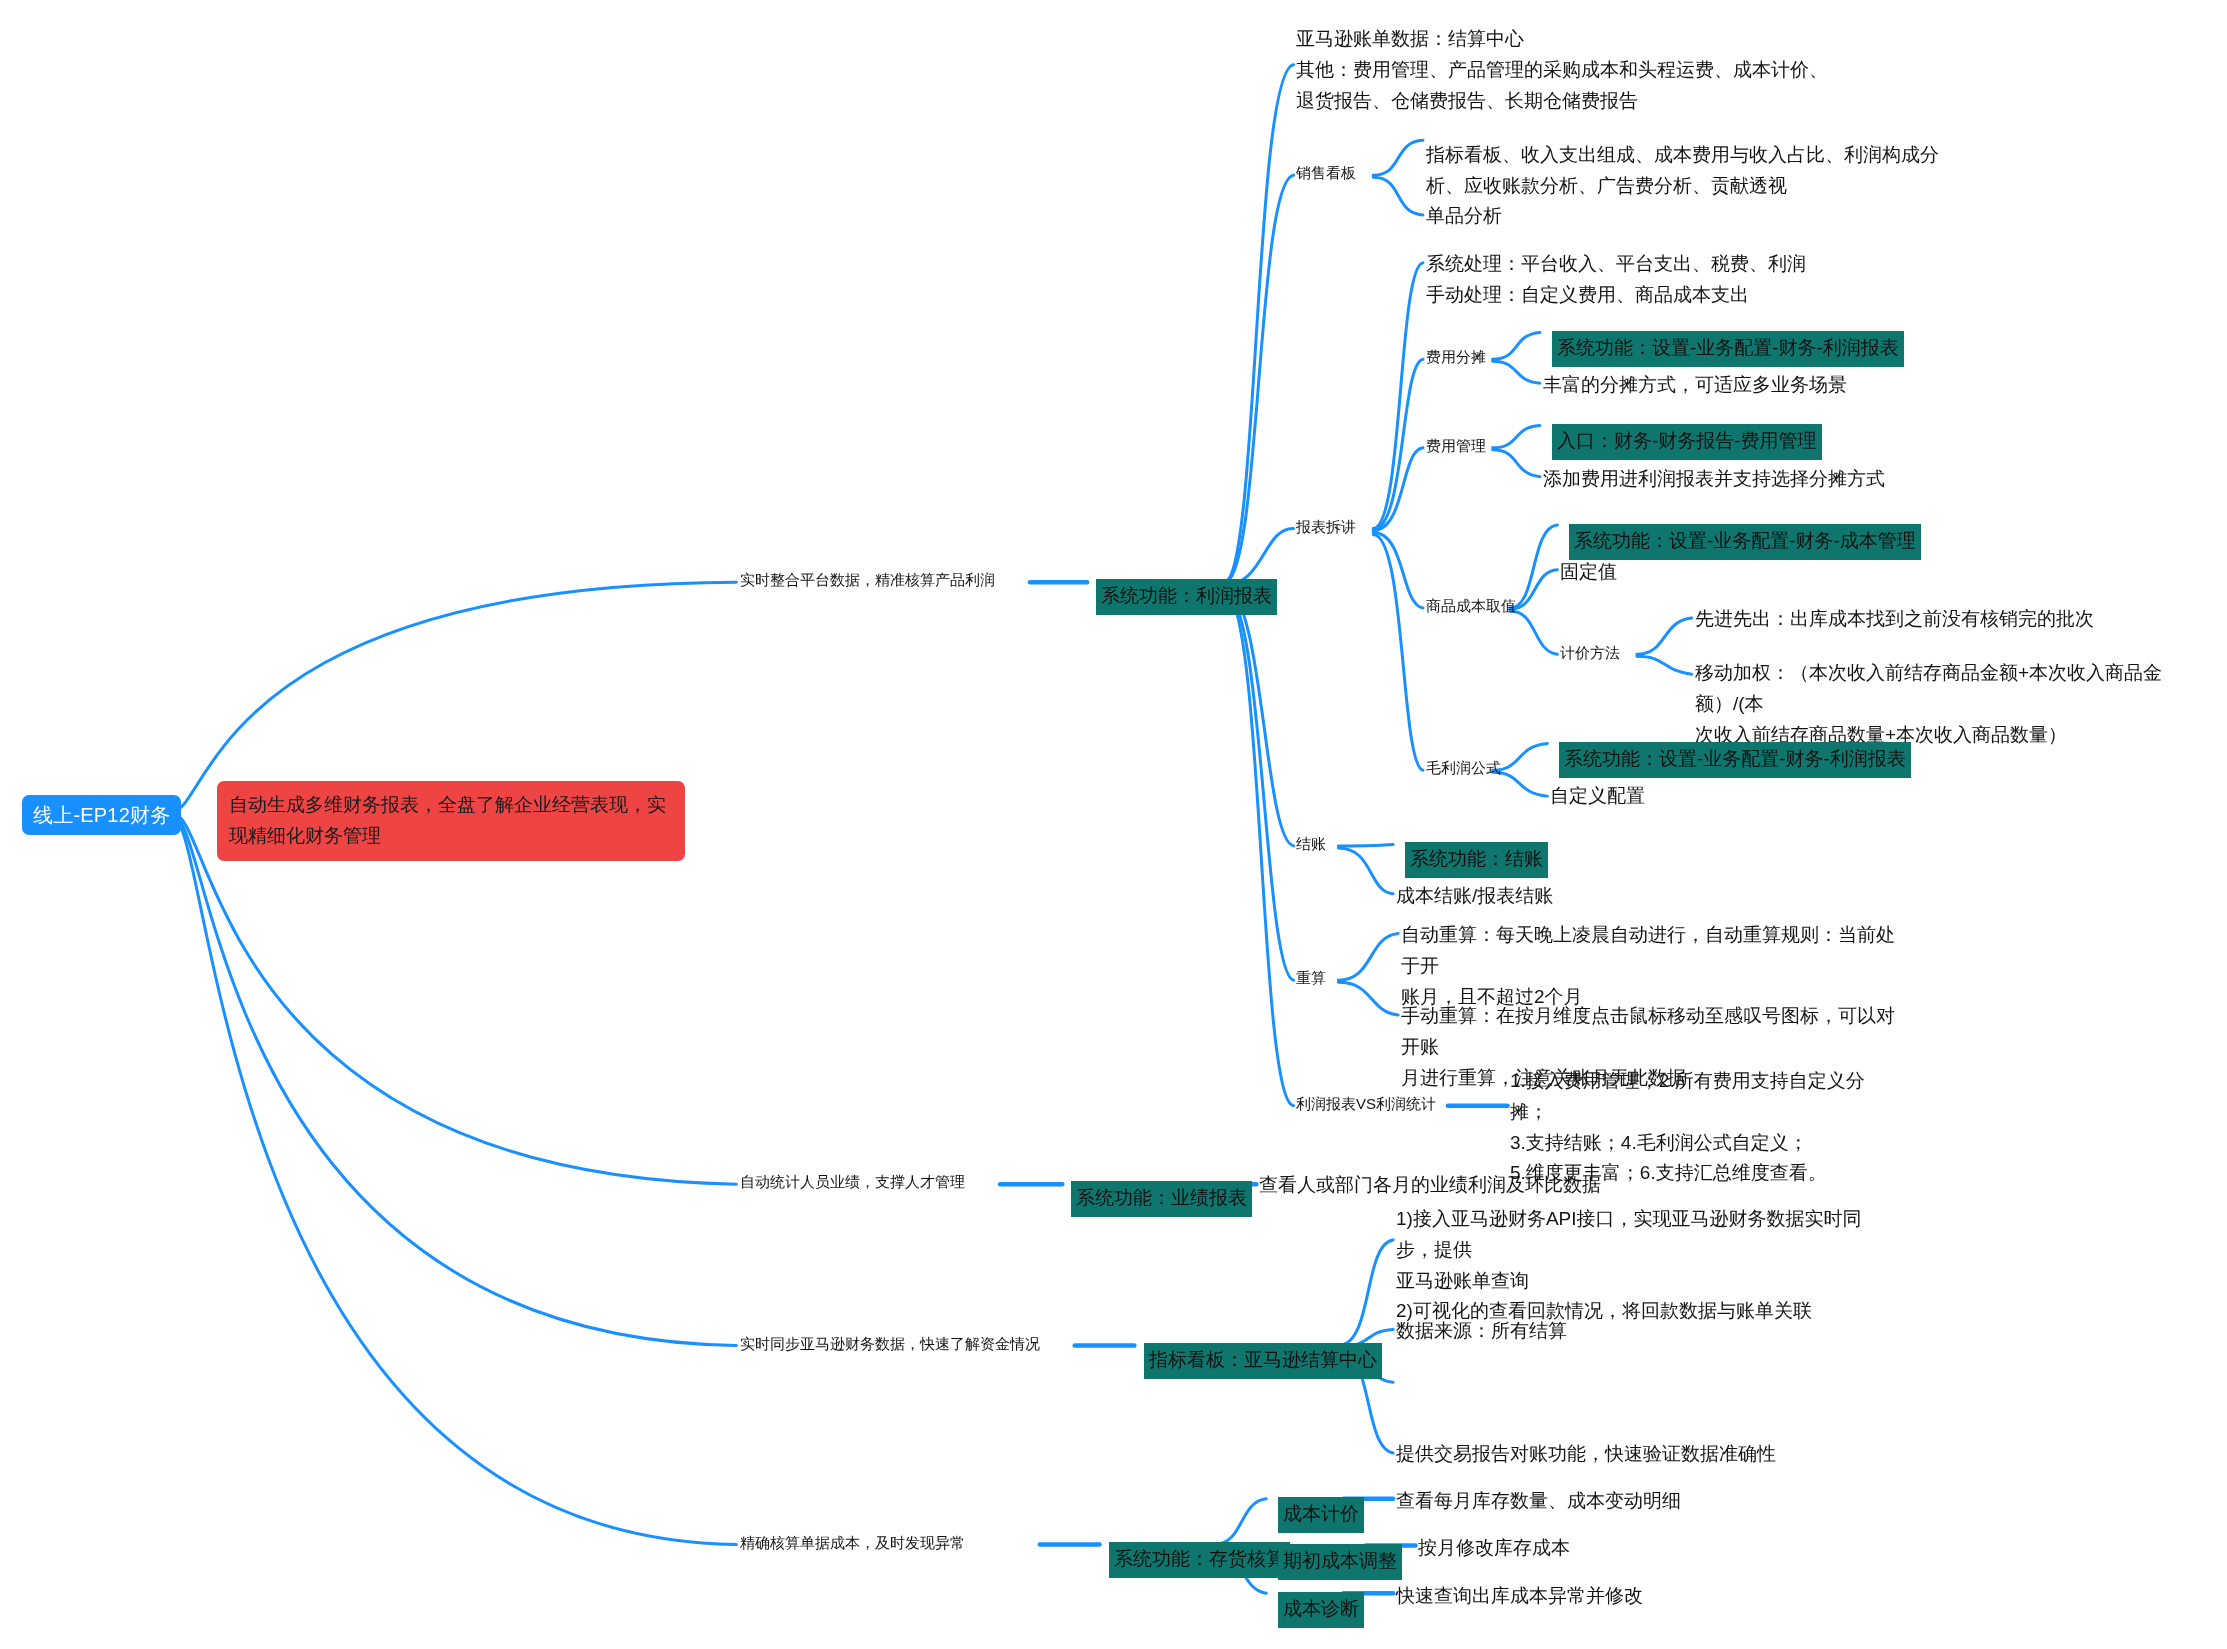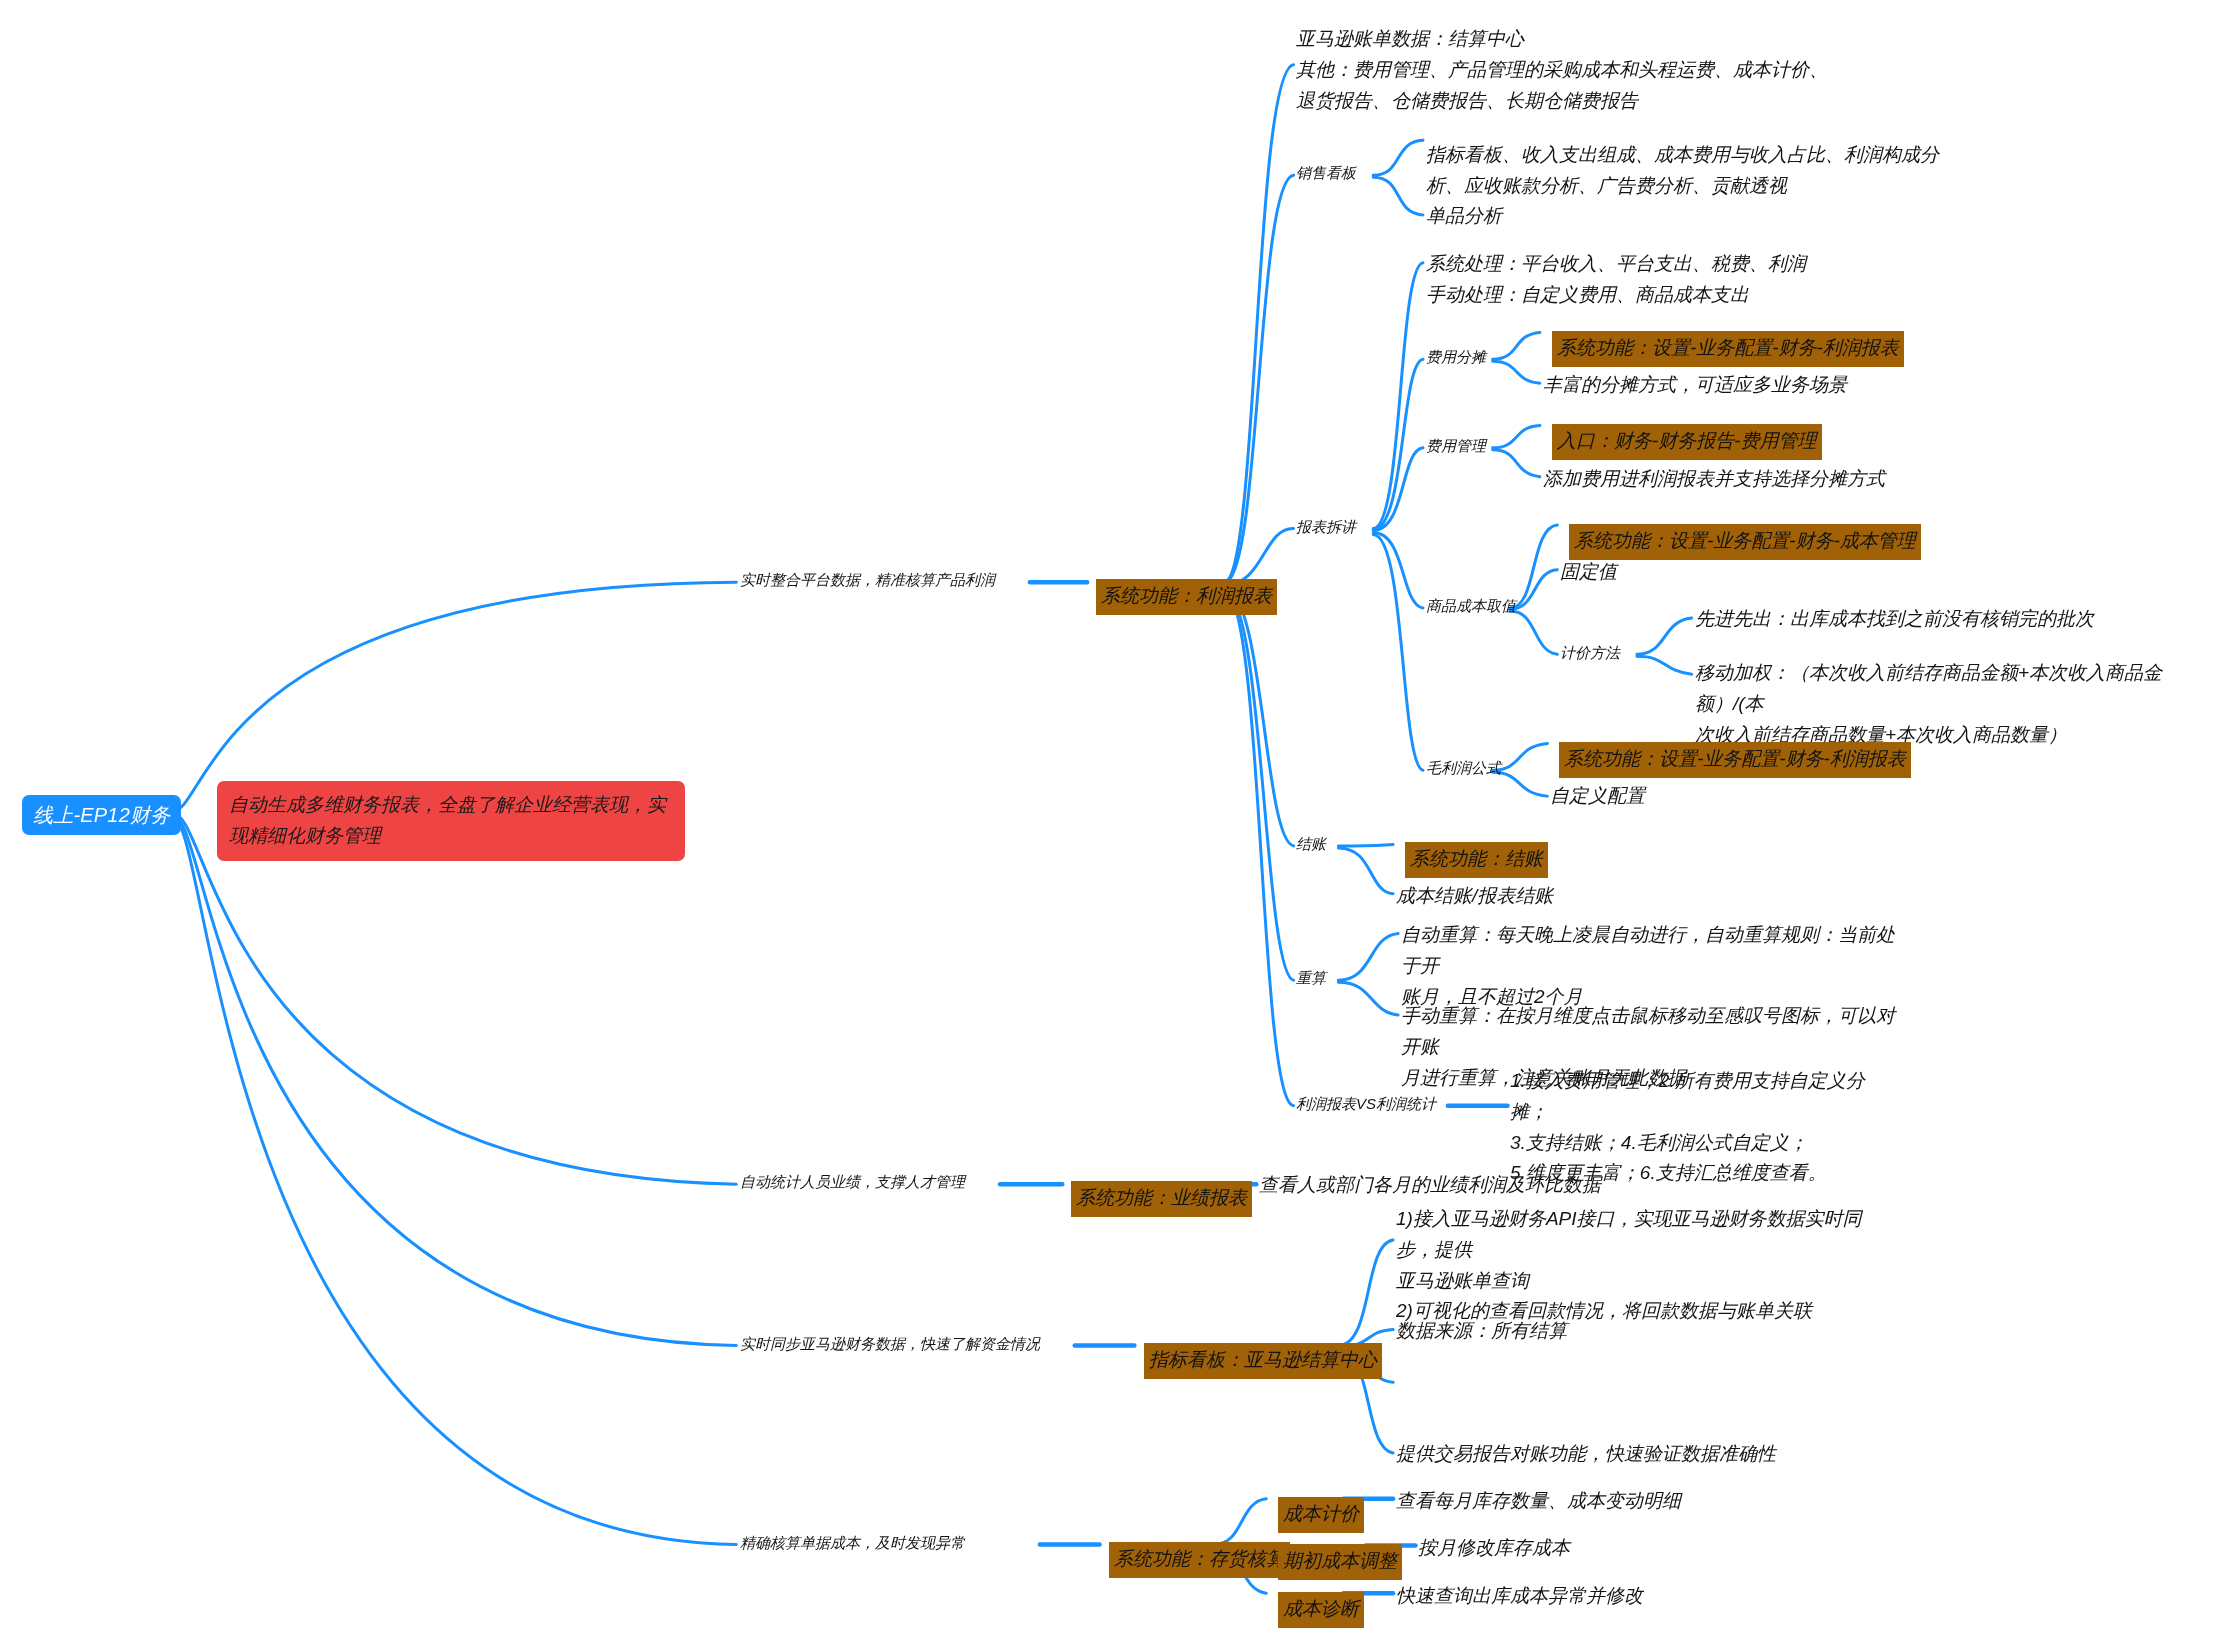--- a/index.html
+++ b/index.html
@@ -1,22 +1,22 @@
 <!DOCTYPE html>
 <html style="font-size:8px"><head>
 <meta charset="utf-8">
 <style>
   html,body{margin:0;padding:0;background:#fff;}
   body{font-family:"Liberation Sans","DejaVu Sans",sans-serif;}
   #stage{position:relative;width:2227px;height:1649px;background:#fff;overflow:hidden;}
   #edges{position:absolute;left:0;top:0;width:2227px;height:1649px;pointer-events:none;}
-  .node{position:absolute;box-sizing:border-box;white-space:pre-wrap;line-height:1.62;color:#141414;font-style:italic;}
+  .node{position:absolute;box-sizing:border-box;white-space:pre-wrap;line-height:1.62;color:#141414;}
   .root{background:#1890ff;color:#fff;border-radius:7px;padding:7px 11px;font-size:20px;font-weight:400;letter-spacing:0.2px;line-height:1.3;}
   .summary{background:#ef4444;border-radius:7px;padding:9px 12px;font-size:19px;color:#1a1a1a;}
-  .hl{background:#a16207;padding:2.5px 5px;font-size:19px;color:#121212;display:inline-block;}
+  .hl{background:#0f766e;padding:2.5px 5px;font-size:19px;color:#121212;display:inline-block;}
   .plain{font-size:19px;color:#141414;}
   .lbl{font-size:15px;color:#141414;}
 </style>
 </head>
 <body>
 
 <div id="stage">
 
   <svg id="edges" viewBox="0 0 4476 3314" preserveAspectRatio="none">
     <g fill="none" stroke="#1890ff" stroke-width="6" stroke-linecap="round">

